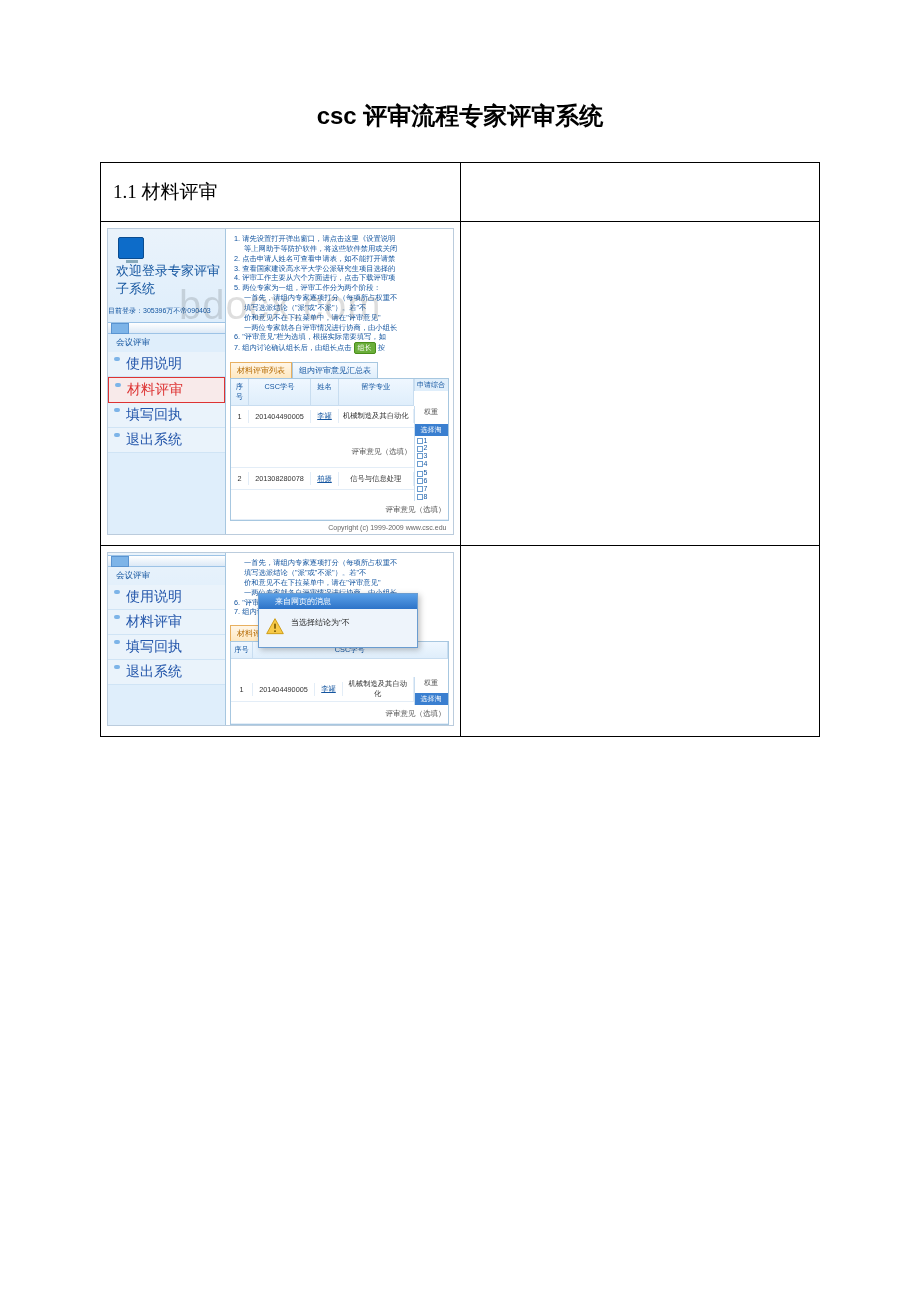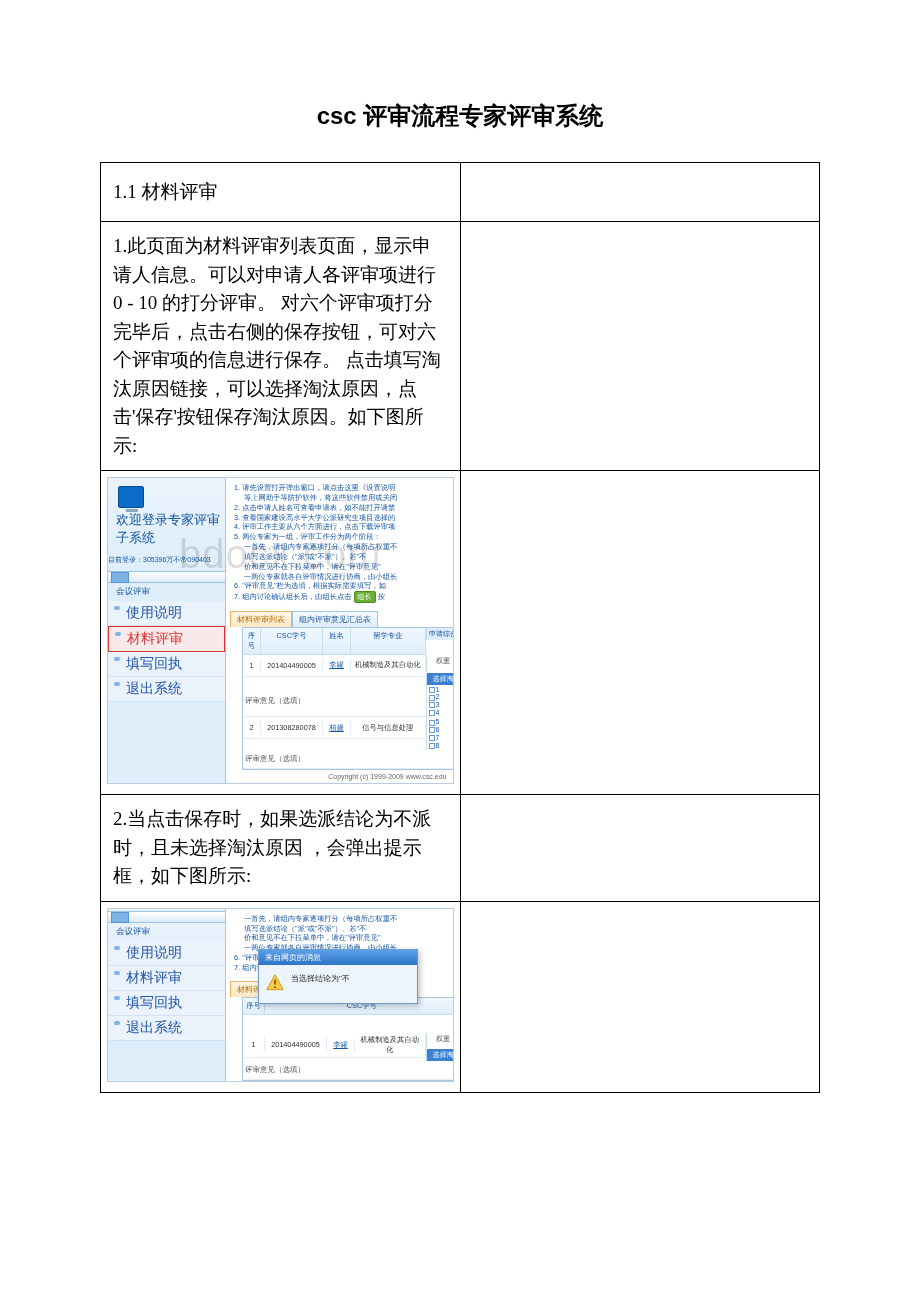--- a/index.html
+++ b/index.html
@@ -59,80 +59,74 @@
     .ss1-nav-item.active { border:1.5px solid #d33; color:#d33; background:#f8eaea; }
     .ss1-nav-title { font-size:8.5px; color:#1556a0; padding:3px 8px; }
 
     .ss1-right { flex:1; background:#fff; position:relative; overflow:hidden; }
     .ss1-instr { padding: 5px 4px 4px 8px; font-size:7.3px; color:#1556a0; line-height:1.35; }
     .ss1-grn-btn{display:inline-block;background:#6aae3a;color:#fff;font-size:7px;padding:0 3px;border:1px solid #4a8e1a;border-radius:2px;}
 
     .ss1-tabs-bar { margin-top:4px; padding-left:4px; }
     .ss1-tab { display:inline-block; font-size:8px; padding:2px 6px; border:1px solid #e8b060; background:linear-gradient(#fff6e8,#ffe8c0); color:#b56a00; border-bottom:none;}
     .ss1-tab + .ss1-tab { background:linear-gradient(#f5faff,#dfeefb); border-color:#a7c7e0; color:#1556a0;}
-    .ss1-table { margin:0 16px; border:1px solid #a7c7e0; width:calc(100% - 8px); }
+    .ss1-table { margin:0 4px; border:1px solid #a7c7e0; width:calc(100% - 8px); }
     .ss1-hrow { display:flex; background:linear-gradient(#eff7ff,#dfeefb); font-size:7.3px; color:#1556a0; border-bottom:1px solid #c8ddf0;}
     .ss1-hcell { padding:3px 2px; border-right:1px solid #c8ddf0; text-align:center; }
     .ss1-drow { display:flex; font-size:7.3px; color:#333; min-height:22px; align-items:center; border-bottom:1px solid #e3edf7;}
     .ss1-dcell { padding:2px 2px; border-right:1px solid #e3edf7; text-align:center; }
     .ss1-name-link{color:#1556a0;text-decoration:underline;}
     .ss1-side-col { width:34px; }
     .ss1-side-header{font-size:7px;color:#1556a0;text-align:center;padding:1px 0;background:#dfeefb;border-left:1px solid #c8ddf0;}
     .ss1-side-body{border-left:1px solid #c8ddf0;}
     .ss1-weight{font-size:7px;color:#555;padding:1px 2px;text-align:center;}
     .ss1-select-bar{font-size:7px;color:#fff;background:#3a7fd0;padding:1px 2px;text-align:center;}
     .ss1-chkblock{padding:1px 2px;}
     .ss1-chk{font-size:7px;color:#1556a0;line-height:1.1;}
     .ss1-chk .box{display:inline-block;width:6px;height:6px;border:1px solid #6a9cd0;margin-right:1px;vertical-align:middle;}
     .ss1-opinion-row{display:flex;align-items:center;font-size:7.5px;color:#333;padding:4px 2px;border-bottom:1px solid #e3edf7;}
-    .ss1-opinion-label{flex:1;text-align:left;color:#555;}
+    .ss1-opinion-label{flex:1;text-align:right;color:#555;}
     .ss1-copyright{font-size:7px;color:#666;text-align:right;padding:3px 6px;font-family:Arial;}
 
     .watermark-wrap{position:relative;}
     .watermark{
       position:absolute; left:50%; top:18%; transform:translateX(-50%);
       font-size:40px; letter-spacing:1px; color:rgba(0,0,0,0.13);
       font-family: Arial, sans-serif; pointer-events:none; white-space:nowrap;
     }
 
     
     .ss2 { display:flex; border:1px solid #bcd; background:#fff; position:relative; }
     .ss2 .ss1-left { width:118px; }
     .ss2-tabs-bar{margin-top:4px;padding-left:4px;}
     .ss2-dialog{
       position:absolute; left:150px; top:40px; width:160px;
       border:1px solid #6a9cd0; background:#fff; box-shadow:2px 2px 6px rgba(0,0,0,.25);
       font-size:8px;
     }
-    .ss2-dlg-title{background:linear-gradient(#5aa0e8,#2d73c8);color:#fff;padding:2px 6px;font-size:8px;}
+    .ss2-dlg-title{background:linear-gradient(#5aa0e8,#2d73c8);color:#fff;padding:2px 16px;font-size:8px;}
     .ss2-dlg-body{display:flex;gap:6px;padding:8px 6px 10px;align-items:flex-start;background:#eef4fb;}
     .ss2-warn-icon{width:20px;height:20px;flex:0 0 20px;display:inline-block;}
     .ss2-dlg-text{font-size:8px;color:#222;}
     .ss2-warn-icon svg{width:100%;height:100%;}
   </style>
 </head>
 <body>
 
 <h1 class="page-title">csc 评审流程专家评审系统</h1>
 
 <table class="outer-table">
   <tbody>
       <tr>
     <td class="left-col">
       <div class="section-heading">1.1 材料评审</div>
     </td>
     <td class="right-col"></td>
   </tr>
 
-  <tr>
-    <td class="left-col">
-      <div class="body-text">1.此页面为材料评审列表页面，显示申请人信息。可以对申请人各评审项进行 0 - 10 的打分评审。 对六个评审项打分完毕后，点击右侧的保存按钮，可对六个评审项的信息进行保存。 点击填写淘汰原因链接，可以选择淘汰原因，点击'保存'按钮保存淘汰原因。如下图所示:</div>
-    </td>
-    <td class="right-col"></td>
-  </tr>
 
   <tr>
     <td class="left-col screenshot-cell">
       <div class="watermark-wrap">
         <div class="ss ss1">
 
           <div class="ss1-left">
             <div class="ss1-welcome-box">
               <div class="ss1-computer"></div>
               <div class="ss1-wel">欢迎登录专家评审子系统</div>
@@ -237,26 +231,20 @@
 
             <div class="ss1-copyright">Copyright (c) 1999-2009 www.csc.edu</div>
           </div>
         </div>
         <div class="watermark">bdocx.com</div>
       </div>
     </td>
     <td class="right-col"></td>
   </tr>
 
-  <tr>
-    <td class="left-col">
-      <div class="body-text">2.当点击保存时，如果选派结论为不派时，且未选择淘汰原因 ，会弹出提示框，如下图所示:</div>
-    </td>
-    <td class="right-col"></td>
-  </tr>
 
   <tr>
     <td class="left-col screenshot-cell">
       <div class="ss ss2">
 
         <div class="ss1-left">
           <div class="ss1-nav" style="margin-top:2px;">
             <div class="ss1-nav-tabs">
                   <div class="ss1-tab-icon"></div>
                 </div>

